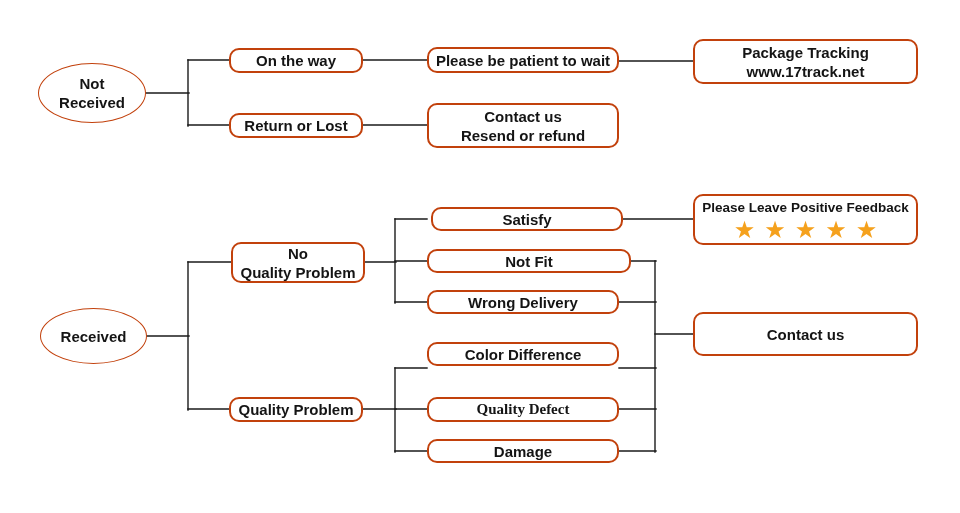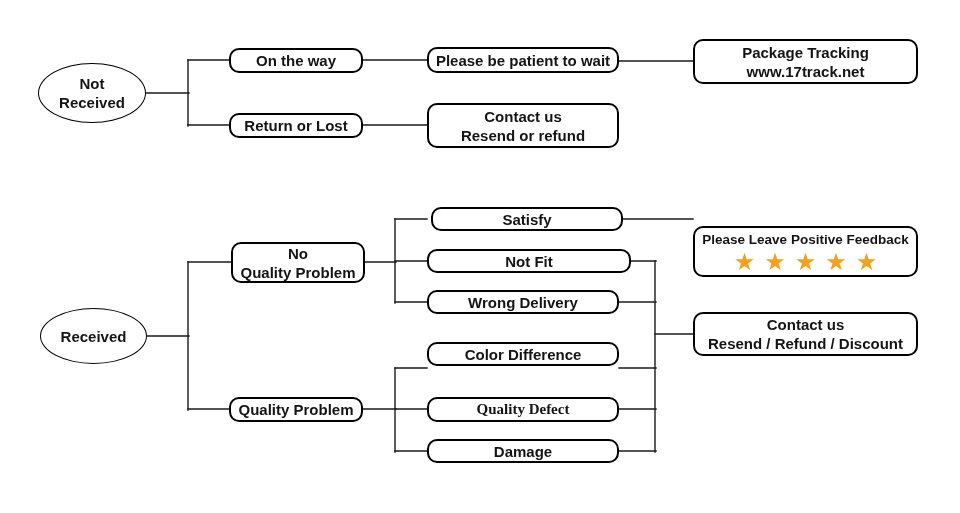--- a/index.html
+++ b/index.html
@@ -14,21 +14,21 @@
   }
   .wires {
     position: absolute;
     left: 0; top: 0;
     width: 960px; height: 513px;
   }
   .node {
     position: absolute;
     box-sizing: border-box;
     background: #ffffff;
-    border: 2px solid #000000;
+    border: 2px solid #c2410c;
     border-radius: 10px;
     display: flex;
     flex-direction: column;
     align-items: center;
     justify-content: center;
     text-align: center;
     font-size: 15px;
     font-weight: 600;
     line-height: 19px;
     color: #141414;
@@ -147,23 +147,22 @@
   </div>
 
   <div class="node" style="left:427px; top:397px; width:192px; height:25px;font-family:Liberation Serif, serif;">
     <span class="ln">Quality Defect</span>
   </div>
 
   <div class="node" style="left:427px; top:439px; width:192px; height:24px;">
     <span class="ln">Damage</span>
   </div>
 
-  <div class="node" style="left:693px; top:194px; width:225px; height:51px;margin-top:32px;">
+  <div class="node" style="left:693px; top:194px; width:225px; height:51px;">
     <span class="ln feedback-title">Please Leave Positive Feedback</span>
     <span class="ln stars" style="color:#f5a11d;">★★★★★</span>
   </div>
 
   <div class="node" style="left:693px; top:312px; width:225px; height:44px;">
     <span class="ln">Contact us</span>
-    <span class="ln">Resend / Refund / Discount</span>
   </div>
 
 </div>
 
 </body></html>

